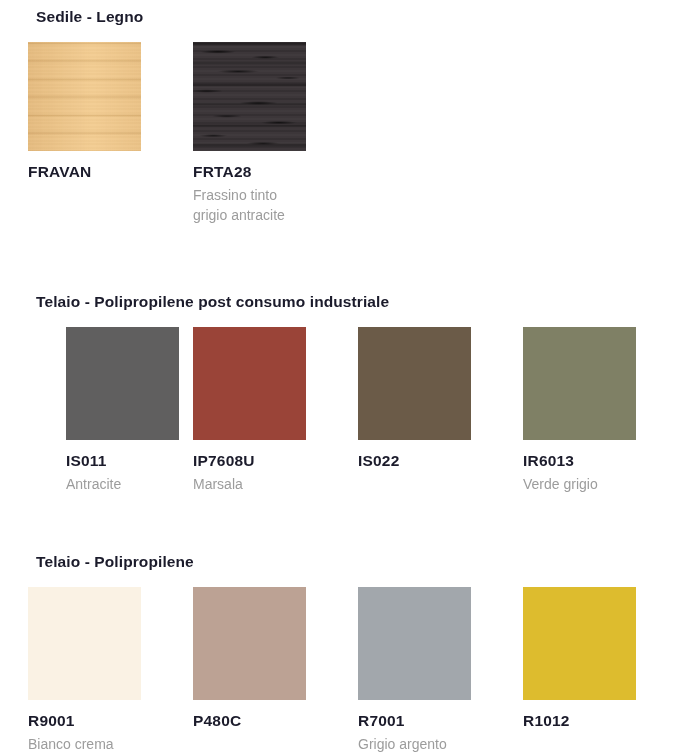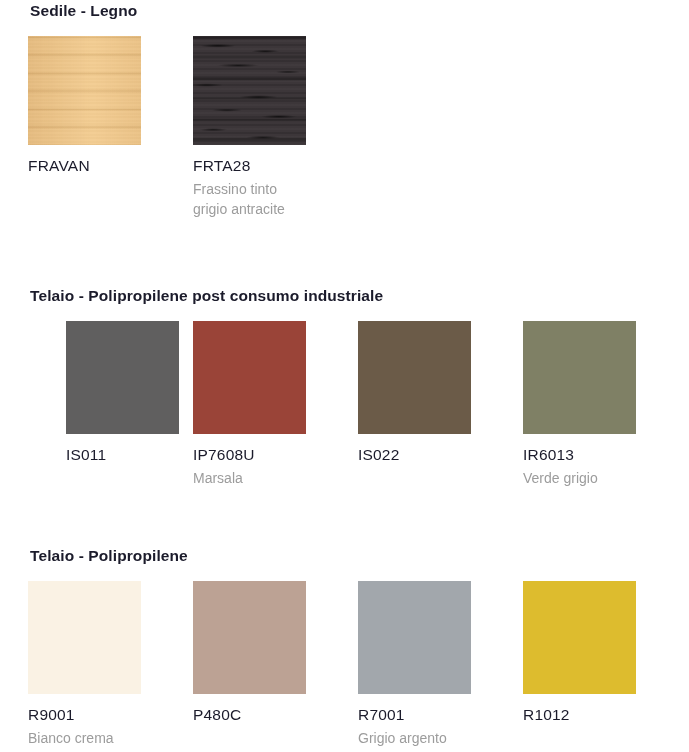--- a/index.html
+++ b/index.html
@@ -28,21 +28,21 @@
     width: 689px;
   }
 
   .section-title {
     font-family: "Liberation Sans", sans-serif;
     font-size: 15.5px;
     font-weight: bold;
     color: #1b1b2b;
     letter-spacing: 0.1px;
     padding-left: 28px;
-    margin: 2px;
+    margin: 8px;
     white-space: nowrap;
   }
 
   .swatch-row {
     position: relative;
     margin-top: 16px;
     height: auto;
   }
 
   .swatch-cell {
@@ -140,21 +140,21 @@
       radial-gradient(ellipse 28px 2.6px at 58% 56%, rgba(0,0,0,0.70), rgba(0,0,0,0) 70%),
       radial-gradient(ellipse 22px 2.2px at 30% 68%, rgba(0,0,0,0.62), rgba(0,0,0,0) 70%),
       radial-gradient(ellipse 26px 2.5px at 76% 74%, rgba(0,0,0,0.68), rgba(0,0,0,0) 70%),
       radial-gradient(ellipse 20px 2.2px at 18% 86%, rgba(0,0,0,0.64), rgba(0,0,0,0) 70%),
       radial-gradient(ellipse 24px 2.4px at 62% 93%, rgba(0,0,0,0.60), rgba(0,0,0,0) 70%);
   }
 
   .swatch-code {
     font-family: "Liberation Sans", sans-serif;
     font-size: 15.5px;
-    font-weight: normal;
+    font-weight: bold;
     color: #1b1b2b;
     letter-spacing: 0.2px;
     margin-top: 12px;
     line-height: 1.15;
     white-space: nowrap;
   }
 
   .swatch-desc {
     font-family: "Liberation Sans", sans-serif;
     font-size: 14px;
@@ -193,20 +193,21 @@
     </div>
   </div>
 
   <div class="section" style="top:285px;">
     <div class="section-title">Telaio - Polipropilene post consumo industriale</div>
     <div class="swatch-row">
 
       <div class="swatch-cell" style="left:28px;padding-left:38px;">
         <div class="swatch" style="background-color:#605F5F;"></div>
         <div class="swatch-code">IS011</div>
+        <div class="swatch-desc">Antracite</div>
       </div>
 
       <div class="swatch-cell" style="left:193px;">
         <div class="swatch" style="background-color:#9A4438;"></div>
         <div class="swatch-code">IP7608U</div>
         <div class="swatch-desc">Marsala</div>
       </div>
 
       <div class="swatch-cell" style="left:358px;">
         <div class="swatch" style="background-color:#6B5B48;"></div>

